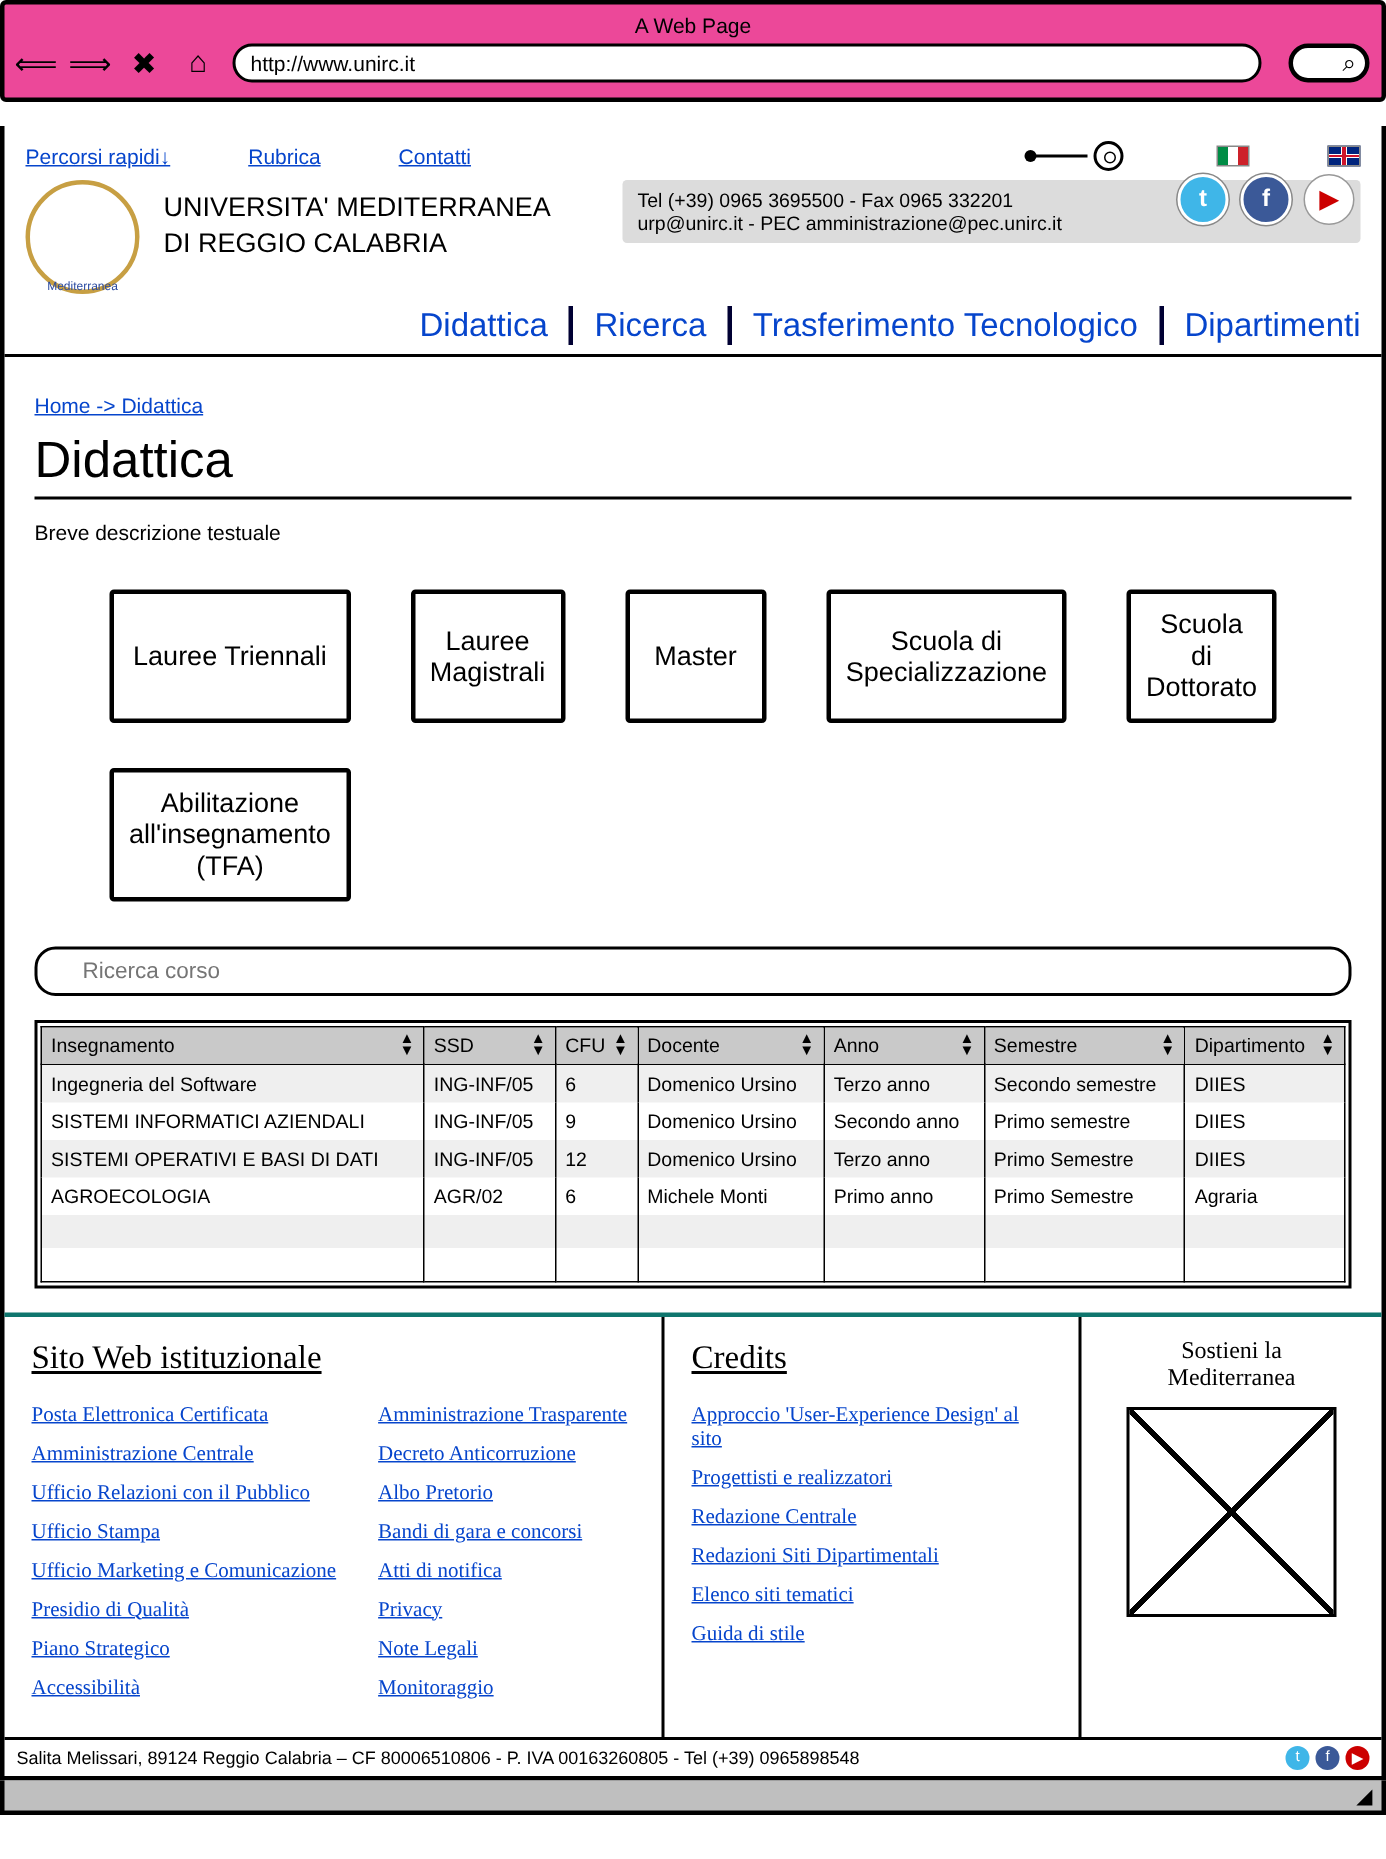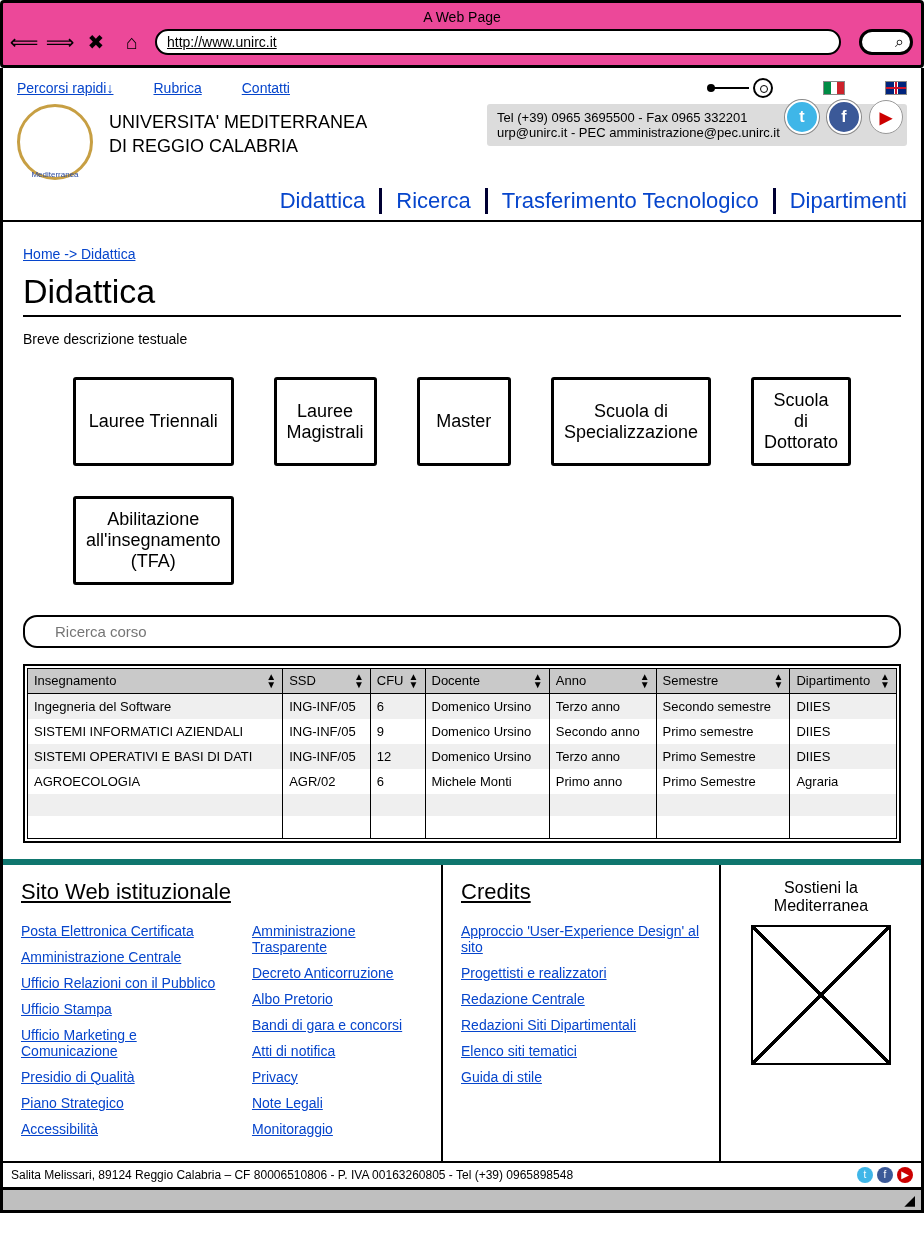--- a/index.html
+++ b/index.html
@@ -4,41 +4,41 @@
 <style>
 * { box-sizing: border-box; margin: 0; padding: 0; }
 body { font-family: "Comic Sans MS", "Chalkboard SE", "Marker Felt", cursive, sans-serif; background: #fff; color: #000; }
 a { color: #0645cc; text-decoration: underline; cursor: pointer; }
 
 
 .browser-chrome { background: #ec4899; border: 3px solid #000; border-radius: 4px; padding: 6px 8px 10px; }
 .chrome-title { text-align: center; font-size: 14px; margin-bottom: 4px; }
 .chrome-bar { display: flex; align-items: center; gap: 10px; }
 .chrome-icon { width: 26px; height: 26px; display: flex; align-items: center; justify-content: center; font-size: 20px; cursor: pointer; }
-.url-bar { flex: 1; background: #fff; border: 2px solid #000; border-radius: 14px; padding: 3px 10px; font-size: 14px; text-decoration: underline; }
+.url-bar { flex: 1; background: #fff; border: 2px solid #000; border-radius: 14px; padding: 3px 10px; font-size: 14px; }
 .search-pill { width: 54px; height: 26px; background: #fff; border: 3px solid #000; border-radius: 14px; margin-left: 8px; display:flex; align-items:center; justify-content:flex-end; padding-right:6px; cursor:pointer; }
 
 .page { border-left: 3px solid #000; border-right: 3px solid #000; border-bottom: 3px solid #000; background: #fff; }
 
 
-.top-links { display: flex; gap: 40px; padding: 10px 14px 2px; font-size: 14px; align-items: center; }
+.top-links { display: flex; gap: 52px; padding: 10px 14px 2px; font-size: 14px; align-items: center; margin-top: 16px; }
 .top-links .spacer { flex: 1; }
 .lang-flag { width: 22px; height: 14px; border:1px solid #888; display:inline-block; }
 .mini-search { display:flex; align-items:center; gap:4px; margin-right:10px; cursor:pointer;}
 .mini-search .line { width:36px; height:2px; background:#000; position:relative;}
 .mini-search .line::before{content:"";position:absolute;left:-6px;top:-3px;width:8px;height:8px;background:#000;border-radius:50%;}
 .mini-search .circ { width:20px;height:20px;border:2px solid #000;border-radius:50%; position:relative;}
 .mini-search .circ::after{content:"";position:absolute;right:3px;bottom:3px;width:6px;height:6px;border:1px solid #000;border-radius:50%;}
 
 
 .header { display: flex; align-items: flex-start; padding: 4px 14px 0; gap: 16px; }
 .logo { width: 76px; height: 76px; border-radius: 50%; border: 3px solid #c79f43; display:flex; align-items:center; justify-content:center; font-size:9px; text-align:center; color:#2a4aa0; position:relative;}
 .logo::after{content:"Mediterranea"; position:absolute; bottom:-2px; font-size:8px; color:#2a4aa0;}
 .uni-name { font-size: 18px; line-height: 1.35; padding-top:6px; }
-.header-right { margin-left:auto; width: 420px; }
+.header-right { margin-left:auto; width: 492px; }
 .contact-box { background: #dcdcdc; padding: 6px 10px; font-size: 13px; border-radius:3px; }
 .header-wrap { position: relative; }
 .socials-row { display:flex; gap:8px; justify-content:flex-end; margin-top:-46px; padding-right:4px; position:relative; z-index:2;}
 .sico { width:34px; height:34px; border-radius:50%; display:flex; align-items:center; justify-content:center; color:#fff; font-weight:bold; font-size:16px; cursor:pointer; border:2px solid #fff; box-shadow:0 0 0 1px #888;}
 .sico.tw{background:#3fb6e8;} .sico.fb{background:#3b5998;} .sico.yt{background:#fff;color:#c00;border:1px solid #999; box-shadow:none;}
 
 
 .main-nav { display:flex; justify-content:flex-end; gap:0; padding: 8px 14px 6px; font-size:22px; border-bottom:2px solid #000;}
 .main-nav a { color:#0645cc; text-decoration:none; padding:0 14px; border-right:3px solid #003; }
 .main-nav a:last-child{border-right:none; padding-right:0;}
@@ -58,21 +58,21 @@
 .table-wrap { border:2px solid #000; padding:2px; }
 table { width:100%; border-collapse:collapse; font-size:13px;}
 thead th { background:#c9c9c9; text-align:left; padding:4px 6px; border:1px solid #000; font-weight:normal; position:relative;}
 thead th .sort{ float:right; font-size:10px; line-height:8px;}
 tbody td { padding:5px 6px; border-left:1px solid #000; border-right:1px solid #000;}
 tbody tr:nth-child(odd){ background:#efefef;}
 tbody tr.empty td{height:22px;}
 tbody tr:last-child td{border-bottom:1px solid #000;}
 
 
-.footer { display:flex; border-top:6px solid #0f766e; }
+.footer { display:flex; border-top:3px solid #0f766e;font-family:Liberation Serif, serif; }
 .footer-col { padding: 14px 18px; }
 .footer-col.c1{ flex: 0 0 440px; border-right:2px solid #000;}
 .footer-col.c2{ flex: 1; border-right:2px solid #000;}
 .footer-col.c3{ flex: 0 0 200px; text-align:center;}
 .footer h2 { font-size:22px; font-weight:normal; text-decoration:underline; margin-bottom:18px;}
 .link-cols { display:flex; gap:28px;}
 .link-cols ul { list-style:none; }
 .link-cols li, .footer-col.c2 li { margin-bottom:10px; font-size:14px;}
 .footer-col.c2 ul{list-style:none;}
 .placeholder-box { width:140px; height:140px; border:2px solid #000; margin:10px auto 0; position:relative;}

